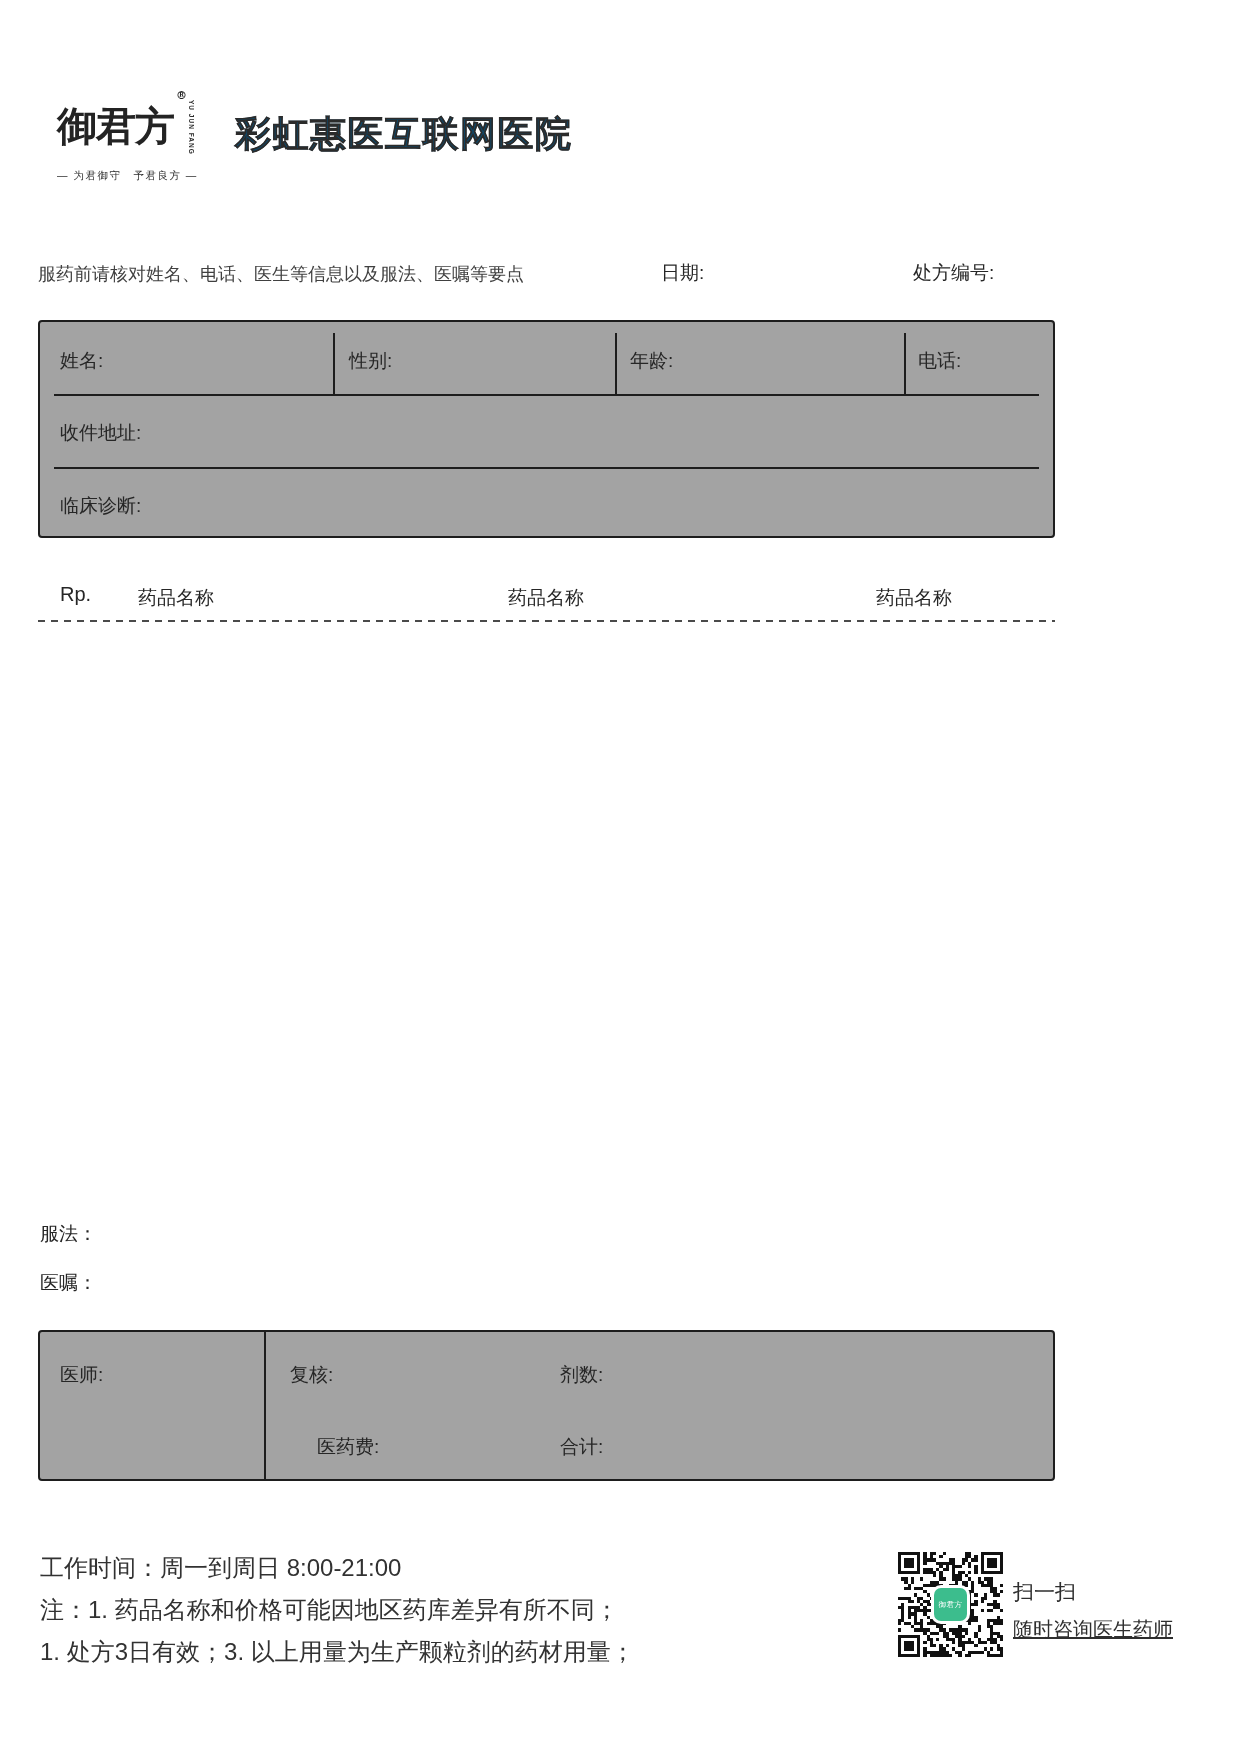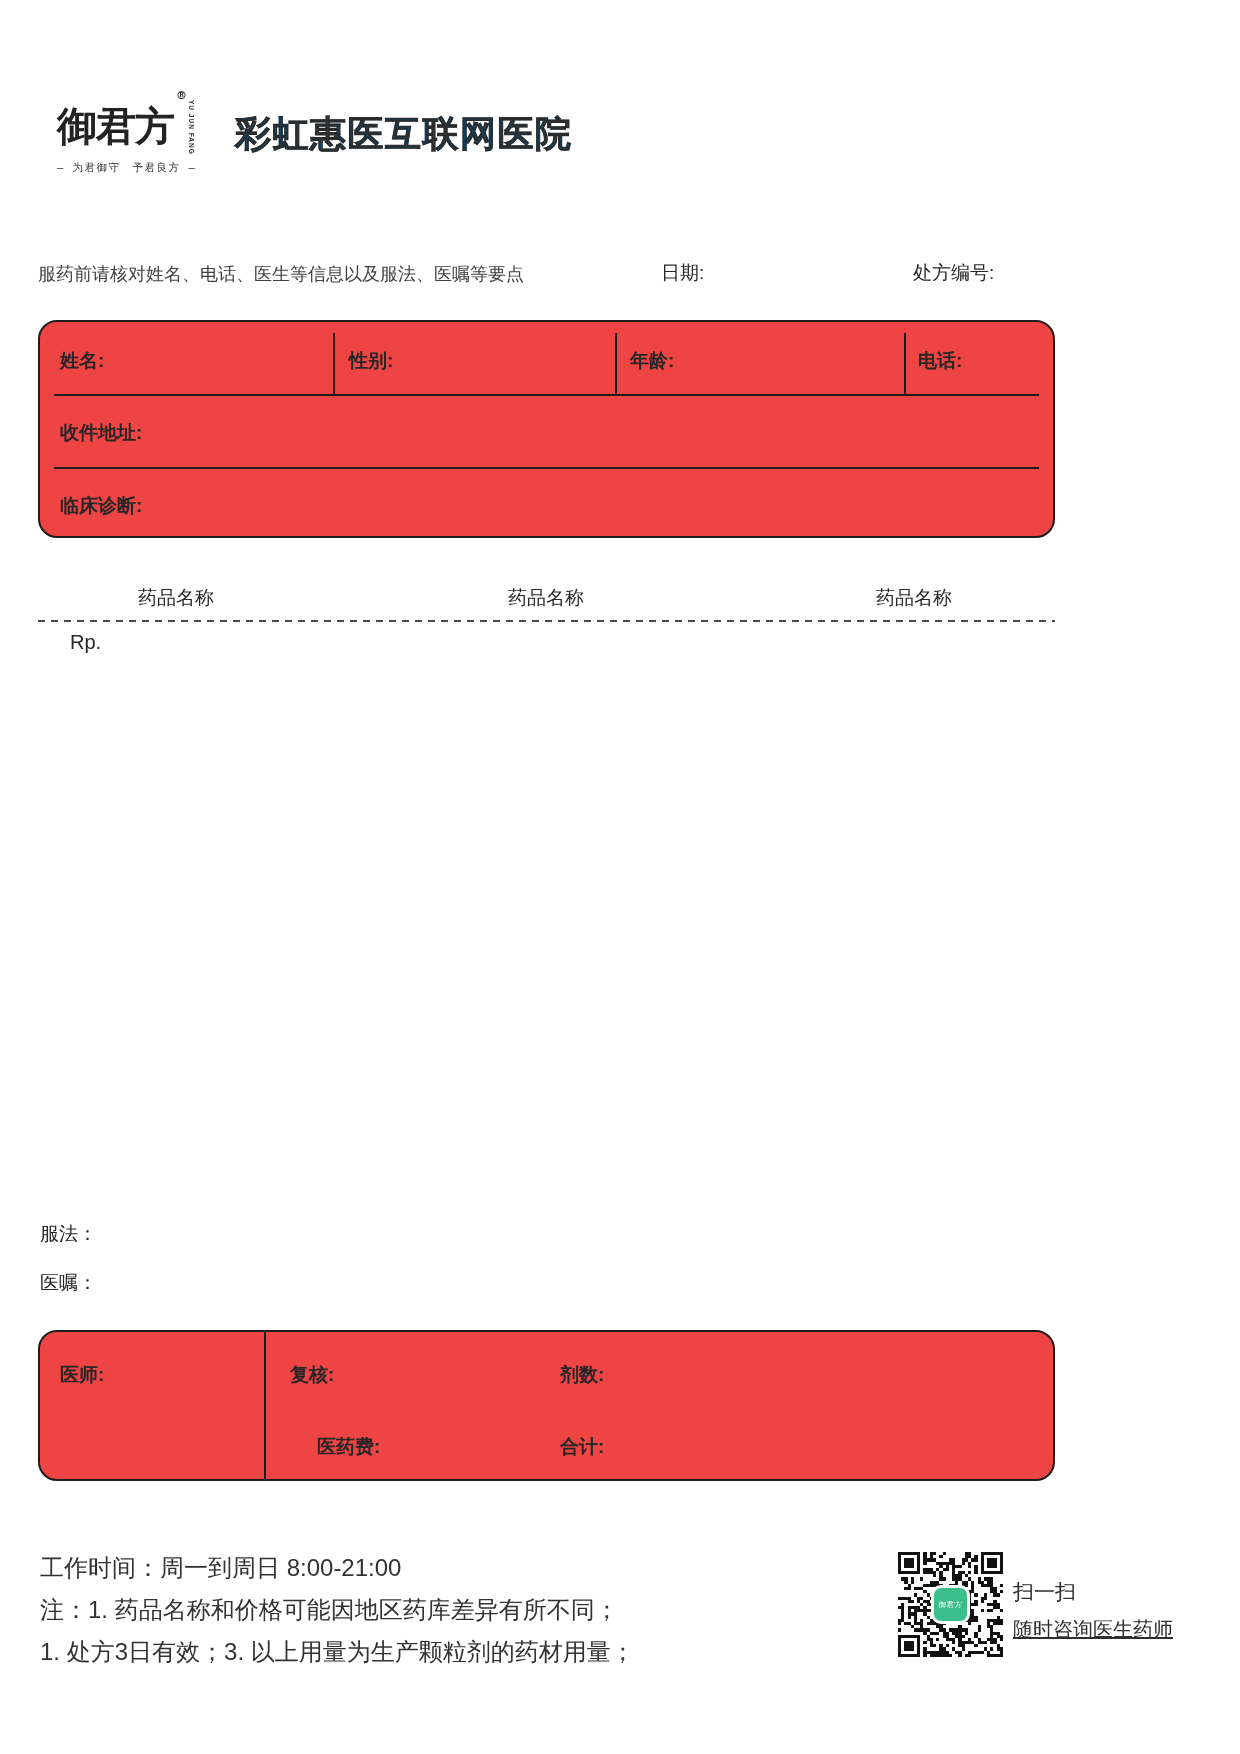--- a/index.html
+++ b/index.html
@@ -18,37 +18,36 @@
     line-height:1; white-space:nowrap;
   }
   .logo-reg { font-size:11px; vertical-align:top; position:relative; top:-6px; left:2px; }
   .logo-vert {
     display:inline-block; writing-mode:vertical-rl;
     font-family:"Liberation Sans",sans-serif;
     font-size:6.5px; letter-spacing:1px; color:#2a2a2a;
     position:relative; top:4px; left:3px; height:44px;
   }
   .logo-tagline {
-    margin-top:15px; font-size:10.5px; letter-spacing:1.5px; color:#2e2e2e;
+    margin-top:23px; font-size:10.5px; letter-spacing:1.5px; color:#2e2e2e;
     white-space:nowrap;
-    font-family:Liberation Mono, monospace;
   }
   .hospital-name {
     font-size:36px; font-weight:900; letter-spacing:1.5px; color:#0c4a6e;
     white-space:nowrap;
     -webkit-text-stroke:0.6px #2b2b2b;
   }
 
   
   .notice-text { font-size:18px; color:#404040; white-space:nowrap; }
   .field-label { font-size:19px; color:#262626; white-space:nowrap; }
 
   
   .form-box {
-    border:2.5px solid #1d1d1d; border-radius:19px; background:#ef4444;font-weight:bold;
+    border:2.5px solid #1d1d1d; border-radius:4px; background:#a3a3a3;
   }
   .hline { height:2px; background:#1d1d1d; }
   .vline { width:2px; background:#1d1d1d; }
   .dashed-line {
     height:2px;
     background:repeating-linear-gradient(to right,#4a4a4a 0 7px,transparent 7px 13px);
   }
 
   
   .footer-text { font-size:24px; color:#323232; white-space:nowrap; }
@@ -91,21 +90,21 @@
     <div class="abs field-label" style="left:309px; top:26px;">性别:</div>
     <div class="abs field-label" style="left:590px; top:26px;">年龄:</div>
     <div class="abs field-label" style="left:878px; top:26px;">电话:</div>
 
     <div class="abs hline" style="left:14px; right:14px; top:72px;"></div>
     <div class="abs field-label" style="left:20px; top:98px;">收件地址:</div>
     <div class="abs hline" style="left:14px; right:14px; top:145px;"></div>
     <div class="abs field-label" style="left:20px; top:171px;">临床诊断:</div>
   </div>
 
-  <div class="abs field-label" style="left:70px; top:583px; font-size:20px;margin-top:48px;">Rp.</div>
+  <div class="abs field-label" style="left:60px; top:583px; font-size:20px;">Rp.</div>
   <div class="abs field-label" style="left:138px; top:585px;">药品名称</div>
   <div class="abs field-label" style="left:508px; top:585px;">药品名称</div>
   <div class="abs field-label" style="left:876px; top:585px;">药品名称</div>
   <div class="abs dashed-line" style="left:38px; top:620px; width:1017px;"></div>
 
   <div class="abs field-label" style="left:40px; top:1221px;">服法：</div>
   <div class="abs field-label" style="left:40px; top:1270px;">医嘱：</div>
 
   <div class="abs form-box" style="left:38px; top:1330px; width:1017px; height:151px;">
     <div class="abs vline" style="left:224px; top:0; bottom:0;"></div>

